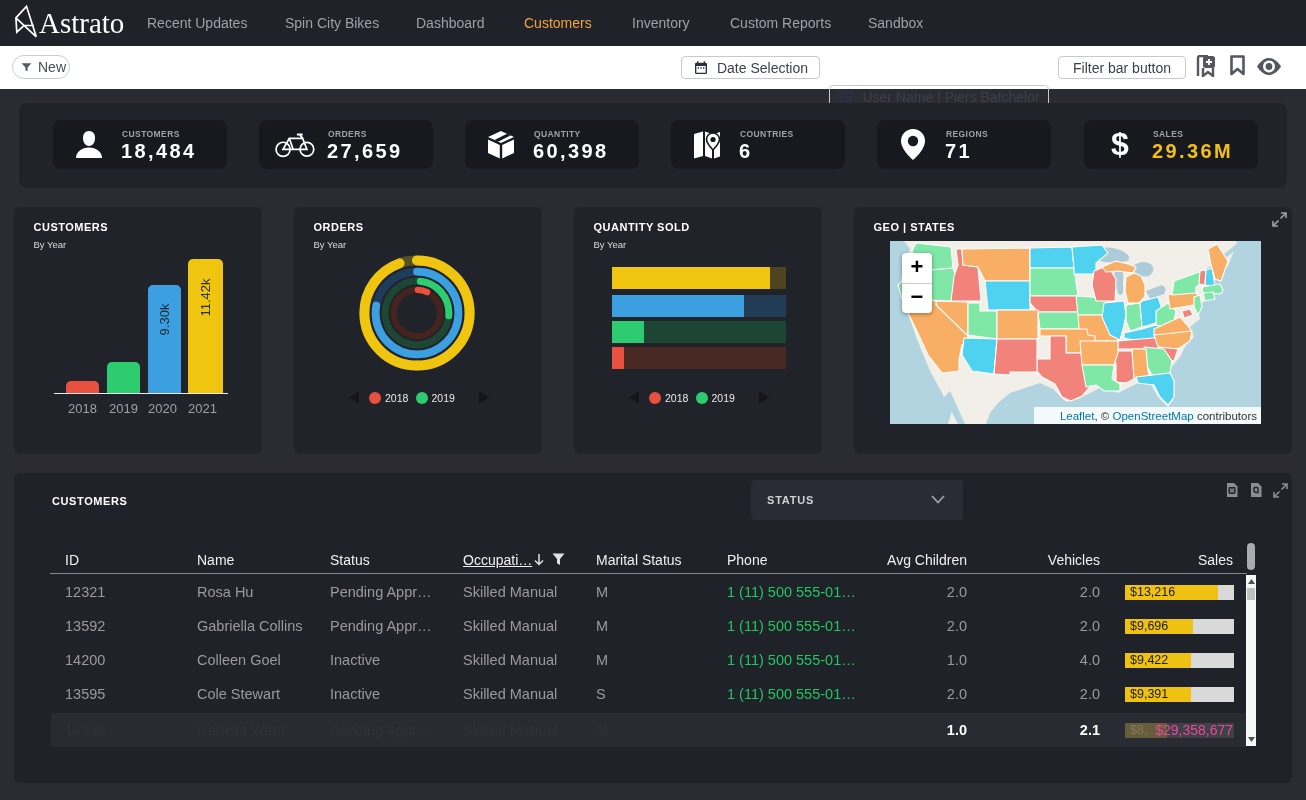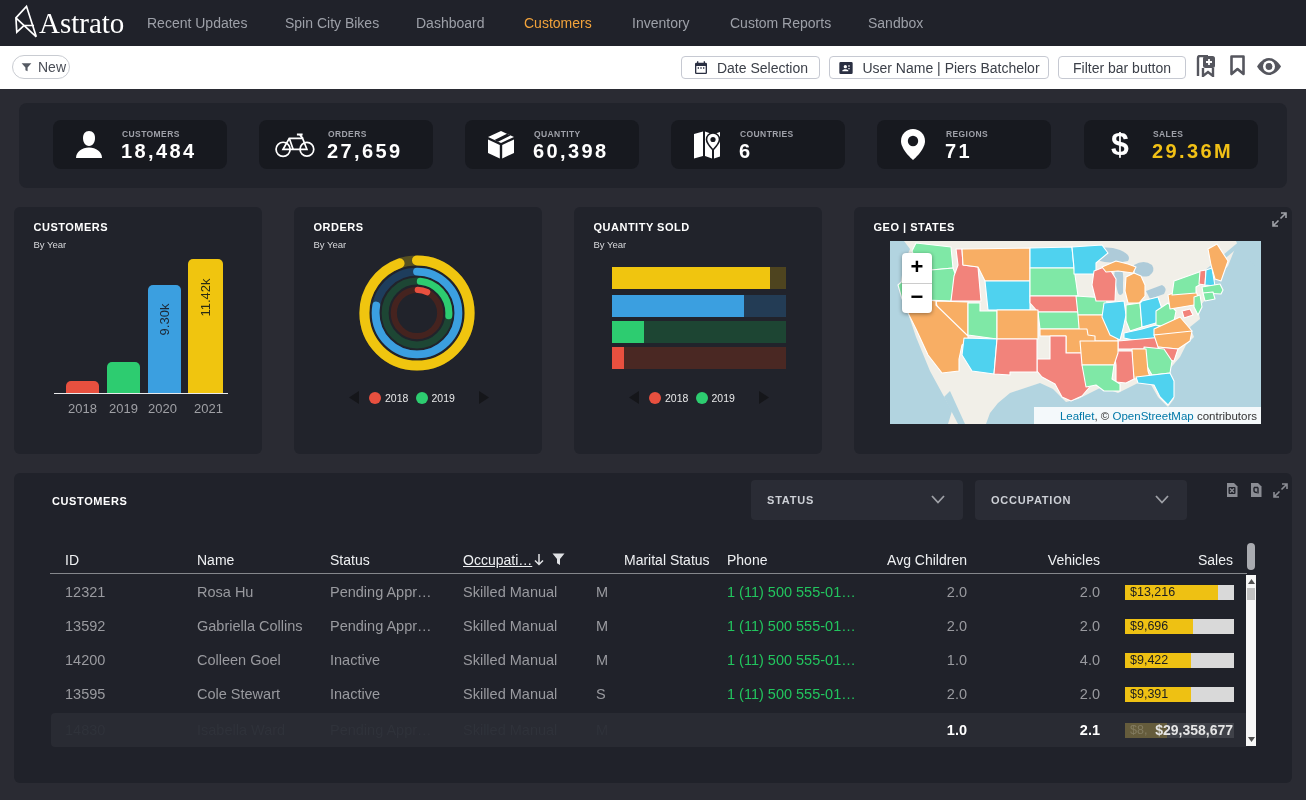--- a/index.html
+++ b/index.html
@@ -68,21 +68,21 @@
         <path d="M3 4h18l-7 8v7l-4-2v-5z" fill="#555a63"></path>
       </svg>
     <span>New</span>
   </div>
   <div class="tbtn" style="left:681px; width:139px;">
     <svg width="16" height="16" viewBox="0 0 24 24">
         <path fill="#2a2f42" d="M19 4h-1V2h-2v2H8V2H6v2H5a2 2 0 0 0-2 2v13a2 2 0 0 0 2 2h14a2 2 0 0 0 2-2V6a2 2 0 0 0-2-2zm0 15H5V9h14zM7 11h2v2H7zm4 0h2v2h-2zm4 0h2v2h-2z"></path>
       </svg>
     Date Selection
   </div>
-  <div class="tbtn" style="left:829px; width:220px;">
+  <div class="tbtn" style="left:829px; width:220px;margin-top:29px;">
     <svg width="16" height="16" viewBox="0 0 24 24">
         <path fill="#2a2f42" d="M20 3H4a2 2 0 0 0-2 2v14a2 2 0 0 0 2 2h16a2 2 0 0 0 2-2V5a2 2 0 0 0-2-2zm-9 4.5A2.5 2.5 0 1 1 8.5 10 2.5 2.5 0 0 1 11 7.5zm4.5 9.5h-9v-1c0-1.5 3-2.3 4.5-2.3s4.5.8 4.5 2.3zm2-3h-2v-2h2zm0-4h-2V8h2z" fill-rule="evenodd"></path>
       </svg>
     User Name | Piers Batchelor
   </div>
   <div class="tbtn" style="left:1058px; width:128px;">Filter bar button</div>
   <svg class="ticon" style="left:1196px;" width="20" height="22" viewBox="0 0 20 22">
     <path d="M2 21 V3 a2 2 0 0 1 2-2 h8" stroke="#55565e" stroke-width="2.4" fill="none"></path>
     <path d="M17 13 v8 l-5-4 -5 4 v-8" stroke="#55565e" stroke-width="2.4" fill="none"></path>
     <rect x="7" y="1" width="12" height="12" rx="2.5" fill="#55565e"></rect>
@@ -172,21 +172,21 @@
   <div class="abs" style="left:52px; top:173.5px; width:33px; height:12px; background:#e8503f; border-radius:5px 5px 0 0;"></div>
   <div class="abs" style="left:93px; top:154.5px; width:33px; height:31px; background:#2dcc70; border-radius:5px 5px 0 0;"></div>
   <div class="abs" style="left:134px; top:77.5px; width:33px; height:108px; background:#3b9fe0; border-radius:5px 5px 0 0;"></div>
   <div class="abs" style="left:173.5px; top:51.5px; width:35px; height:134px; background:#f0c50f; border-radius:5px 5px 0 0;"></div>
   <div class="abs" style="left:130px; top:105px; width:41px; text-align:center; font-size:13px; color:#1d2734; transform:rotate(-90deg); transform-origin:center;">9.30k</div>
   <div class="abs" style="left:167px; top:83px; width:48px; text-align:center; font-size:13px; color:#2a2d14; transform:rotate(-90deg); transform-origin:center;">11.42k</div>
   <div class="abs" style="left:40px; top:185.5px; width:174px; height:1px; background:#e9eaec;"></div>
   <div class="abs" style="left:52px; top:194px; width:33px; text-align:center; font-size:13px; color:#9fa0a5;">2018</div>
   <div class="abs" style="left:93px; top:194px; width:33px; text-align:center; font-size:13px; color:#9fa0a5;">2019</div>
   <div class="abs" style="left:134px; top:194px; width:33px; text-align:left; font-size:13px; color:#9fa0a5;">2020</div>
-  <div class="abs" style="left:174px; top:194px; width:35px; text-align:right; font-size:13px; color:#9fa0a5;">2021</div>
+  <div class="abs" style="left:174px; top:194px; width:35px; text-align:left; font-size:13px; color:#9fa0a5;">2021</div>
 </div>
 <div class="panel" id="p2" style="left:294px; top:207px; width:248px; height:247px;">
   <div class="ptitle">ORDERS</div>
   <div class="psub">By Year</div>
   <svg class="abs" style="left:64.4px; top:46.8px;" width="118" height="118" viewBox="0 0 118 118">
     <g transform="rotate(-90 59 59)">
       <circle cx="59" cy="59" r="52.6" fill="none" stroke="#575020" stroke-width="10"></circle>
       <circle cx="59" cy="59" r="52.6" fill="none" stroke="#f0c50f" stroke-width="10" stroke-linecap="round" stroke-dasharray="312.2 330.5"></circle>
       <circle cx="59" cy="59" r="41.4" fill="none" stroke="#1e3d5c" stroke-width="7.8"></circle>
       <circle cx="59" cy="59" r="41.4" fill="none" stroke="#3b9fe0" stroke-width="7.8" stroke-linecap="round" stroke-dasharray="202.3 260.1"></circle>
@@ -313,26 +313,20 @@
   </div>
 </div>
 <div id="tpanel">
   <div id="ttitle">CUSTOMERS</div>
   <div class="dropdown" style="left:737px;">
     <div class="droplabel">STATUS</div>
     <svg class="abs" style="left:180px; top:15px;" width="14" height="9" viewBox="0 0 14 9">
         <path d="M1 1 L7 7.5 L13 1" stroke="#9fa1a7" stroke-width="1.8" fill="none"></path>
       </svg>
   </div>
-  <div class="dropdown" style="left:961px;">
-    <div class="droplabel">OCCUPATION</div>
-    <svg class="abs" style="left:180px; top:15px;" width="14" height="9" viewBox="0 0 14 9">
-        <path d="M1 1 L7 7.5 L13 1" stroke="#9fa1a7" stroke-width="1.8" fill="none"></path>
-      </svg>
-  </div>
   <svg class="abs" style="left:1210px; top:9px;" width="16" height="16" viewBox="0 0 16 16">
       <path d="M3 1 h7 l3.5 3.5 V15 H3 Z" fill="#8b8d94"></path>
       <rect x="4.5" y="5" width="7" height="7" rx="1" fill="#20222a"></rect>
       <path d="M6 6.5 l4 4 M10 6.5 l-4 4" stroke="#8b8d94" stroke-width="1.4"></path>
     </svg>
   <svg class="abs" style="left:1234px; top:9px;" width="16" height="16" viewBox="0 0 16 16">
       <path d="M3 1 h7 l3.5 3.5 V15 H3 Z" fill="#8b8d94"></path>
       <path d="M6 5.5 h4 M6 5.5 v3 q0 2 3 2 M10 5.5 v6" stroke="#20222a" stroke-width="1.4" fill="none"></path>
     </svg>
   <svg class="abs" style="left:1258px; top:9px;" width="17" height="17" viewBox="0 0 17 17">
@@ -343,21 +337,21 @@
     <span class="abs" style="left:51px;">ID</span>
     <span class="abs" style="left:183px;">Name</span>
     <span class="abs" style="left:316px;">Status</span>
     <span class="abs" style="left:449px;text-decoration:underline;">Occupati…</span>
     <svg class="abs" style="left:519px; top:1px;" width="12" height="13" viewBox="0 0 12 13">
         <path d="M6 1 V11 M2 7.5 L6 11.5 L10 7.5" stroke="#dfe1e4" stroke-width="1.5" fill="none"></path>
       </svg>
     <svg class="abs" style="left:538px; top:1px;" width="13" height="12" viewBox="0 0 13 12">
         <path d="M0.5 0.5 h12 l-4.5 5.5 v6 l-3-1.8 v-4.2 z" fill="#dfe1e4"></path>
       </svg>
-    <span class="abs" style="left:582px;margin-left:28px;">Marital Status</span>
+    <span class="abs" style="left:582px;">Marital Status</span>
     <span class="abs" style="left:713px;">Phone</span>
     <span class="abs" style="right:280px; text-align:right;">Avg Children</span>
     <span class="abs" style="right:147px; text-align:right;">Vehicles</span>
     <span class="abs" style="right:14px; text-align:right;">Sales</span>
   </div>
   <div class="abs" style="left:36px; top:100px; width:1197px; height:1px; background:#85878c;"></div>
 
   <div class="trow" style="top:102px;">
       <span class="c1">12321</span>
       <span class="c2">Rosa Hu</span>
@@ -421,21 +415,21 @@
       <span class="c3">Pending Appr…</span>
       <span class="c4">Skilled Manual</span>
       <span class="c5">M</span>
       <span class="c6"></span>
     <span class="c7" style="color:#fff; font-weight:bold;">1.0</span>
       <span class="c8" style="color:#fff; font-weight:bold;">2.1</span>
     <span class="sbar dim" style="background:rgba(217,217,217,0.13);">
         <i style="width:42px; background:rgba(238,193,19,0.22);"></i>
         <b style="color:rgba(200,195,180,0.30);">$8,</b>
       </span>
-    <span class="abs" style="right:14px; top:9px; font-size:14px; font-weight:bold; color:#e5e5e5;margin-left:8px;">$29,358,677</span>
+    <span class="abs" style="right:14px; top:9px; font-size:14px; font-weight:normal; color:#ec4899;margin-left:8px;">$29,358,677</span>
     </div>
 
   <div class="abs" style="left:1233px; top:70px; width:8px; height:27px; background:#a9abb0; border-radius:4px;"></div>
   <div class="abs" style="left:1232px; top:102px; width:10px; height:171px; background:#f7f7f7;">
     <svg class="abs" style="left:1.5px; top:4px;" width="7" height="5" viewBox="0 0 7 5">
         <path d="M3.5 0 L7 5 H0 Z" fill="#505050"></path>
       </svg>
     <div class="abs" style="left:1px; top:13px; width:8px; height:12px; background:#c1c1c1;"></div>
     <svg class="abs" style="left:1.5px; top:162px;" width="7" height="5" viewBox="0 0 7 5">
         <path d="M3.5 5 L7 0 H0 Z" fill="#505050"></path>

